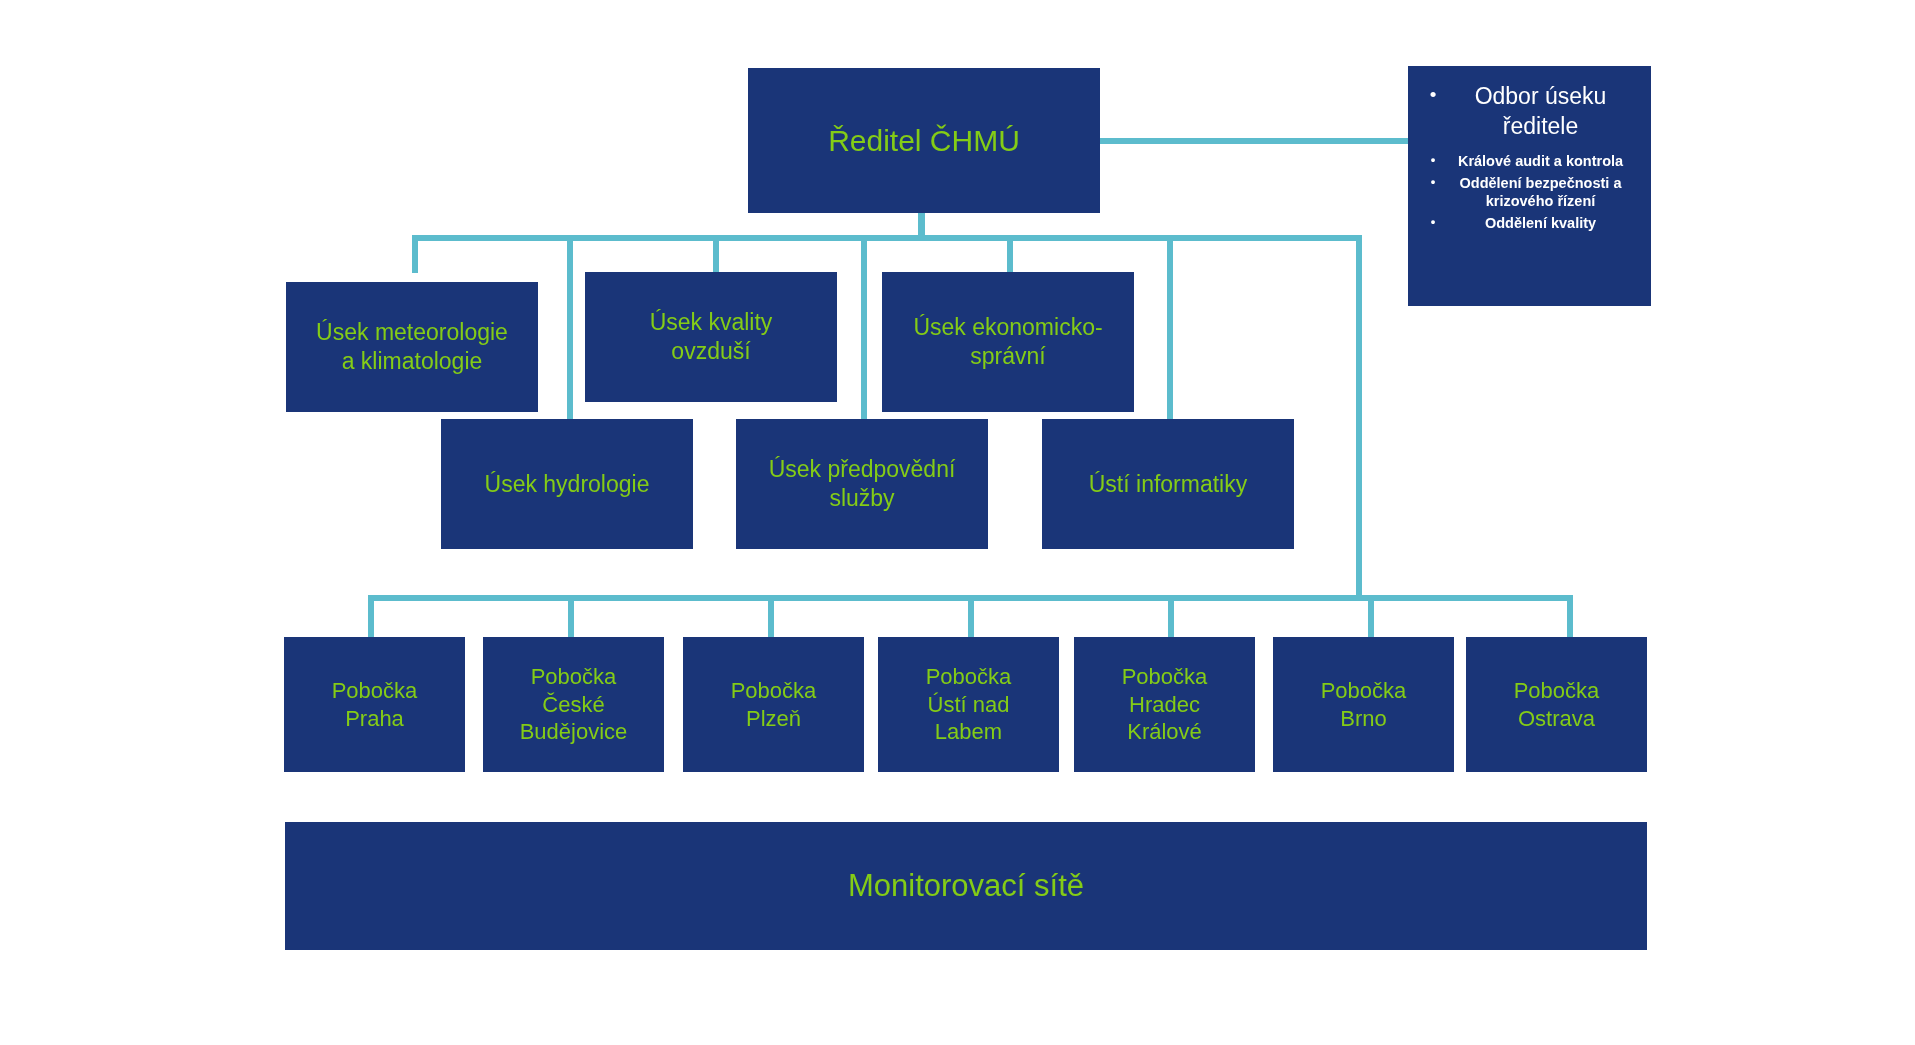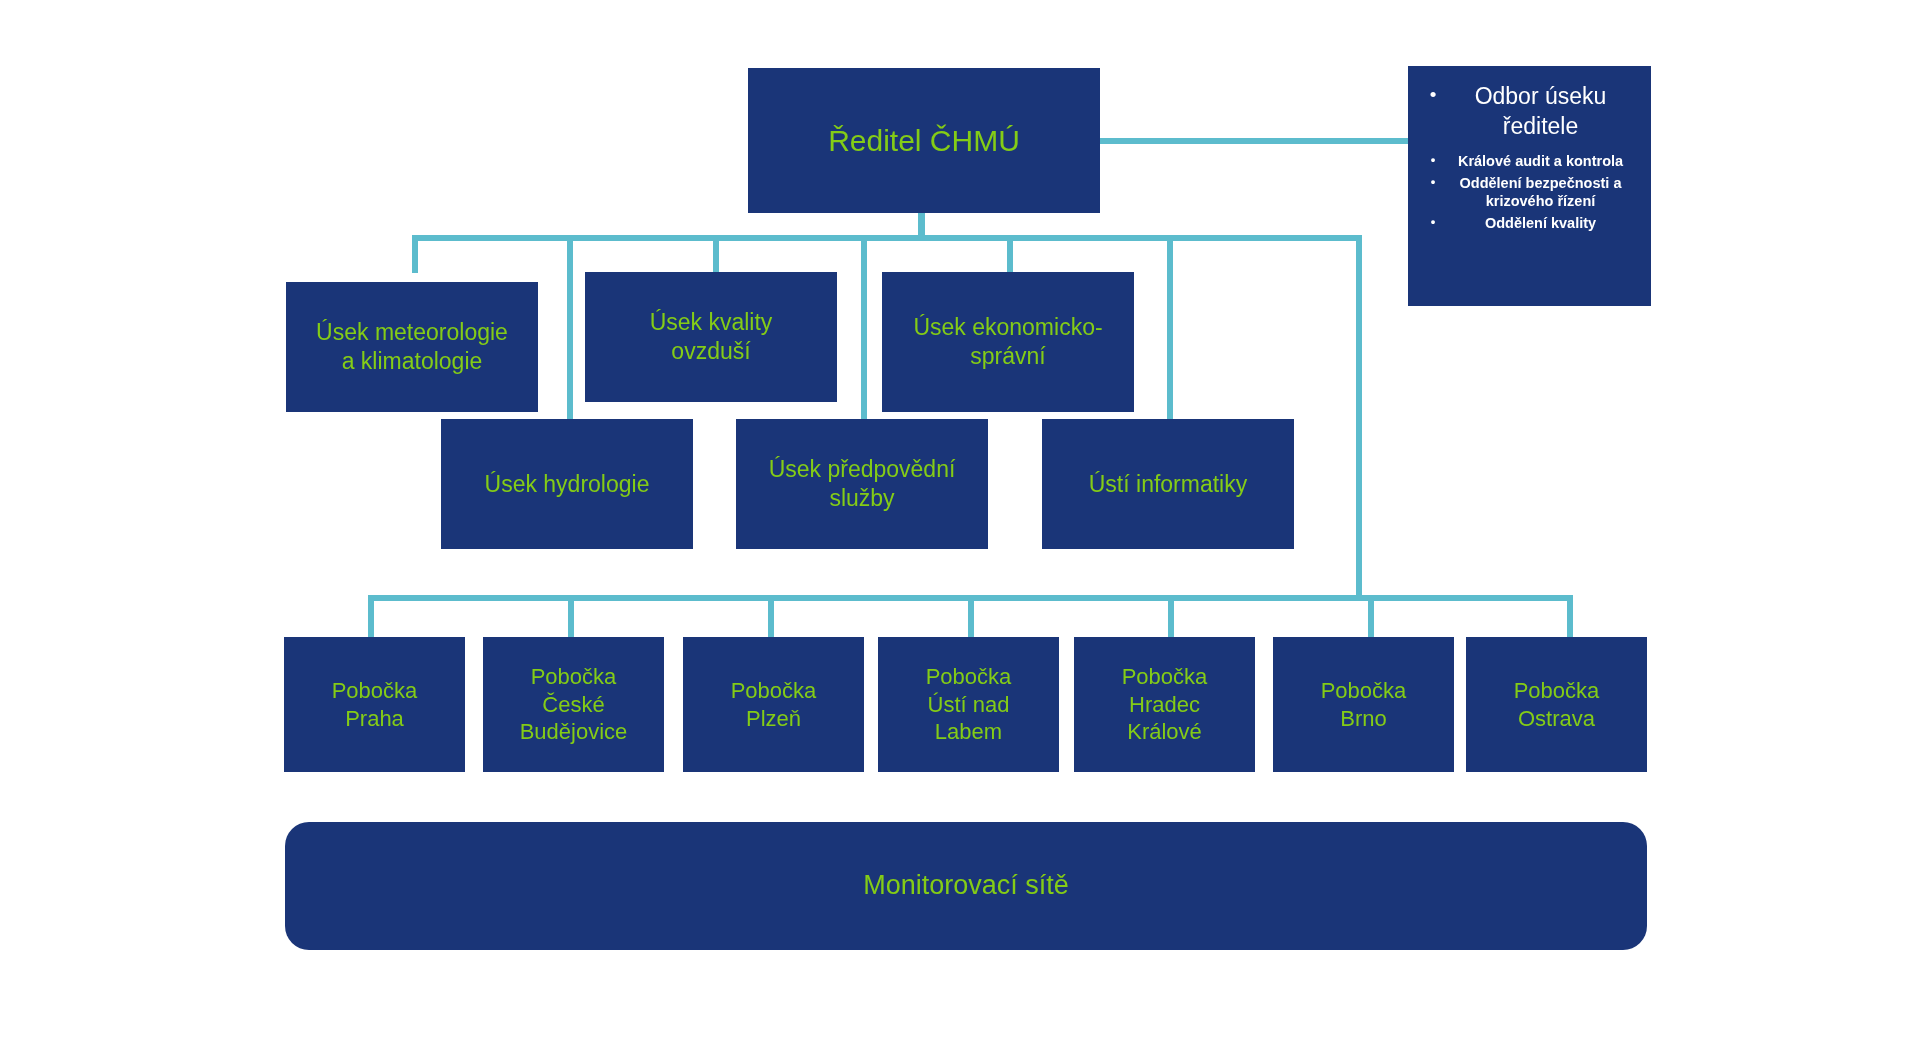--- a/index.html
+++ b/index.html
@@ -35,22 +35,21 @@
   }
   .node-div {
     font-size: 23px;
     padding: 4px 10px;
   }
   .node-branch {
     font-size: 22px;
     padding: 4px 8px;
   }
   .node-footer {
-    font-size: 27px;
-    border-radius: 24px;
+    font-size: 31px;
   }
   .side-panel {
     position: absolute;
     background: #1a3578;
     color: #ffffff;
     box-sizing: border-box;
     padding: 16px 14px 12px 14px;
   }
   .sp-list {
     list-style: none;

